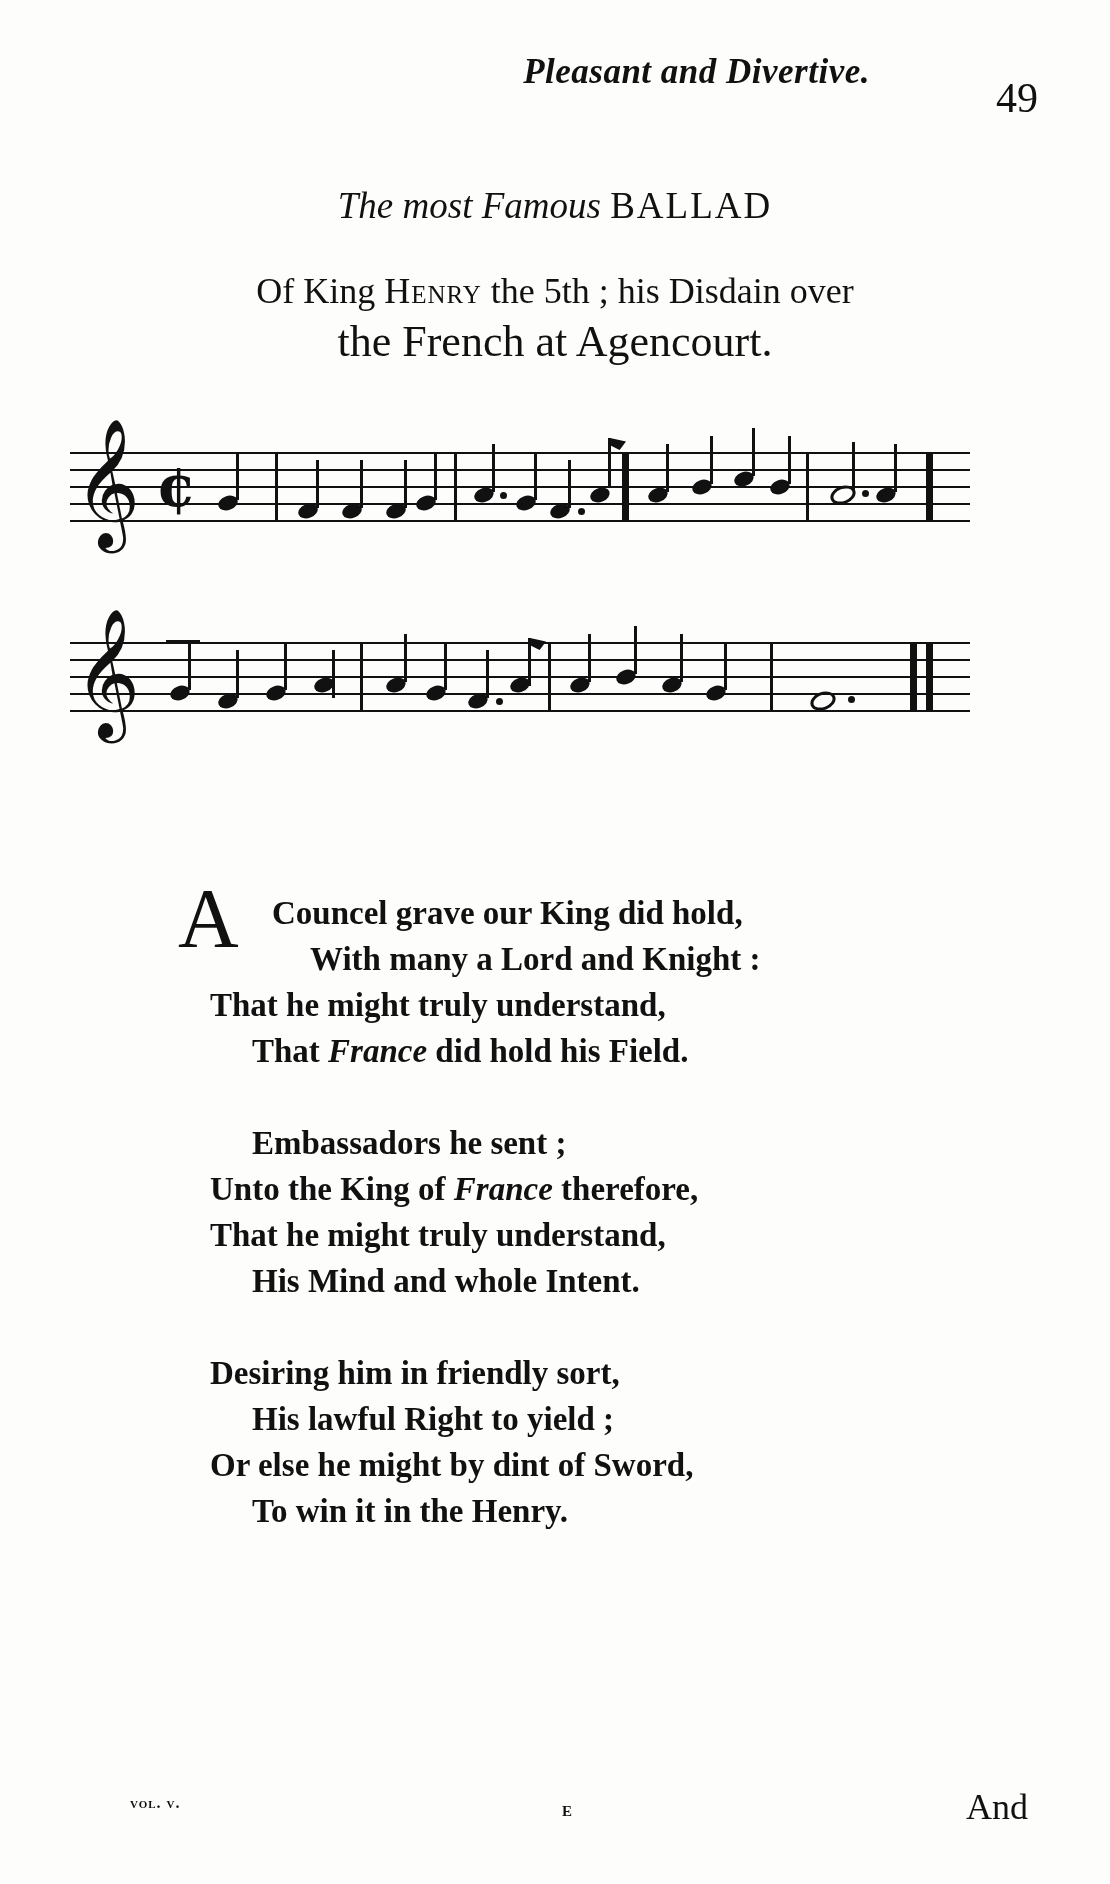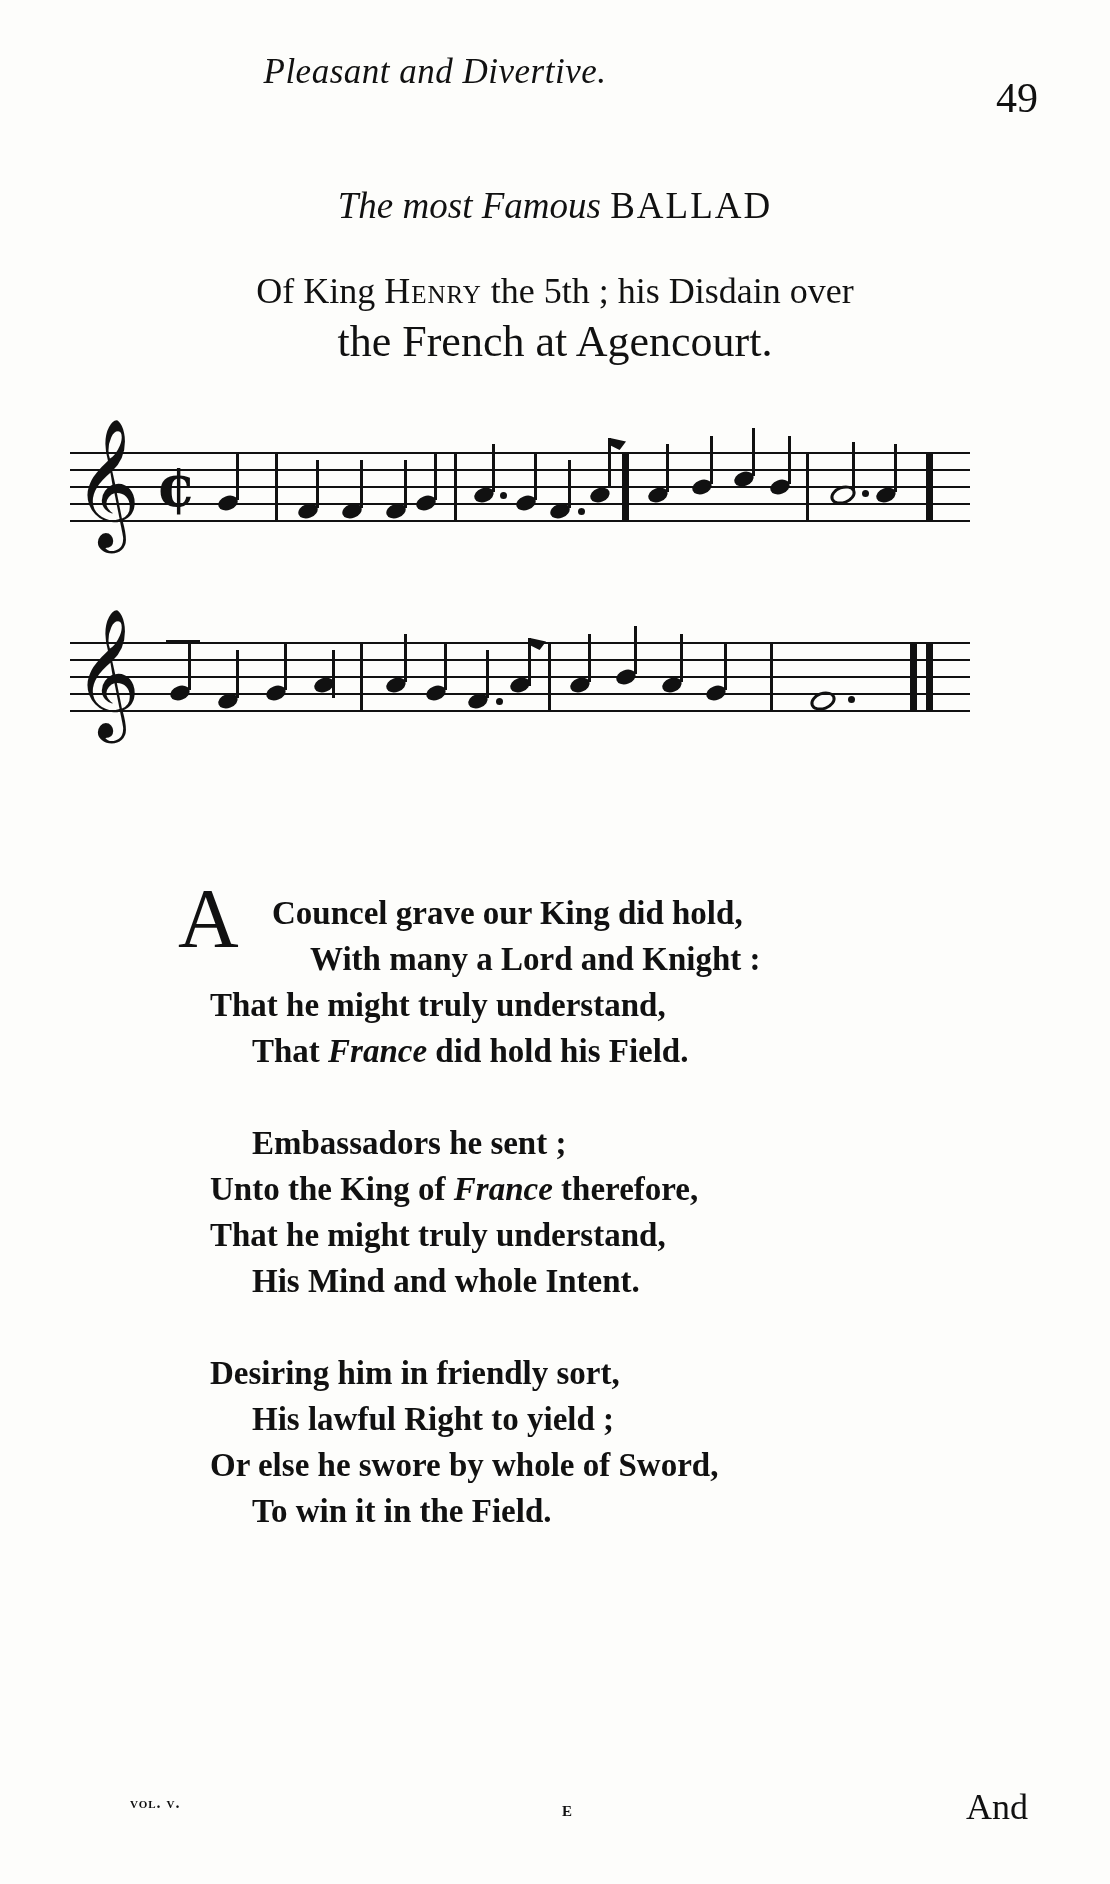--- a/index.html
+++ b/index.html
@@ -24,23 +24,23 @@
     top: 52px;
     left: 0;
     width: 1110px;
     height: 56px;
   }
   .runhead-title {
     position: absolute;
     left: 0;
     top: 0;
     width: 870px;
-    text-align: center;
+    text-align: right;
     font-style: italic;
-    font-weight: normal;
+    font-weight: bold;
     font-size: 35px;
     letter-spacing: 0.5px;
   }
   .runhead-page {
     position: absolute;
     right: 72px;
     top: 2px;
     font-size: 42px;
     font-family: "Liberation Serif", serif;
     margin-top: 20px;
@@ -390,22 +390,22 @@
     <div class="verse">
       <div class="vline ind">Embassadors he sent ;</div>
       <div class="vline"><span>Unto the King of </span><span class="it-word">France</span><span> therefore,</span></div>
       <div class="vline">That he might truly understand,</div>
       <div class="vline ind">His Mind and whole Intent.</div>
     </div>
 
     <div class="verse">
       <div class="vline">Desiring him in friendly sort,</div>
       <div class="vline ind">His lawful Right to yield ;</div>
-      <div class="vline">Or else he swore by whole of Sword,</div>
-      <div class="vline ind">To win it in the Field.</div>
+      <div class="vline">Or else he might by dint of Sword,</div>
+      <div class="vline ind">To win it in the Henry.</div>
     </div>
 
 
   </div>
 
   <div class="footer">
     <div class="footer-vol">vol. v.</div>
     <div class="footer-sig">e</div>
     <div class="footer-catch">And</div>
   </div>

